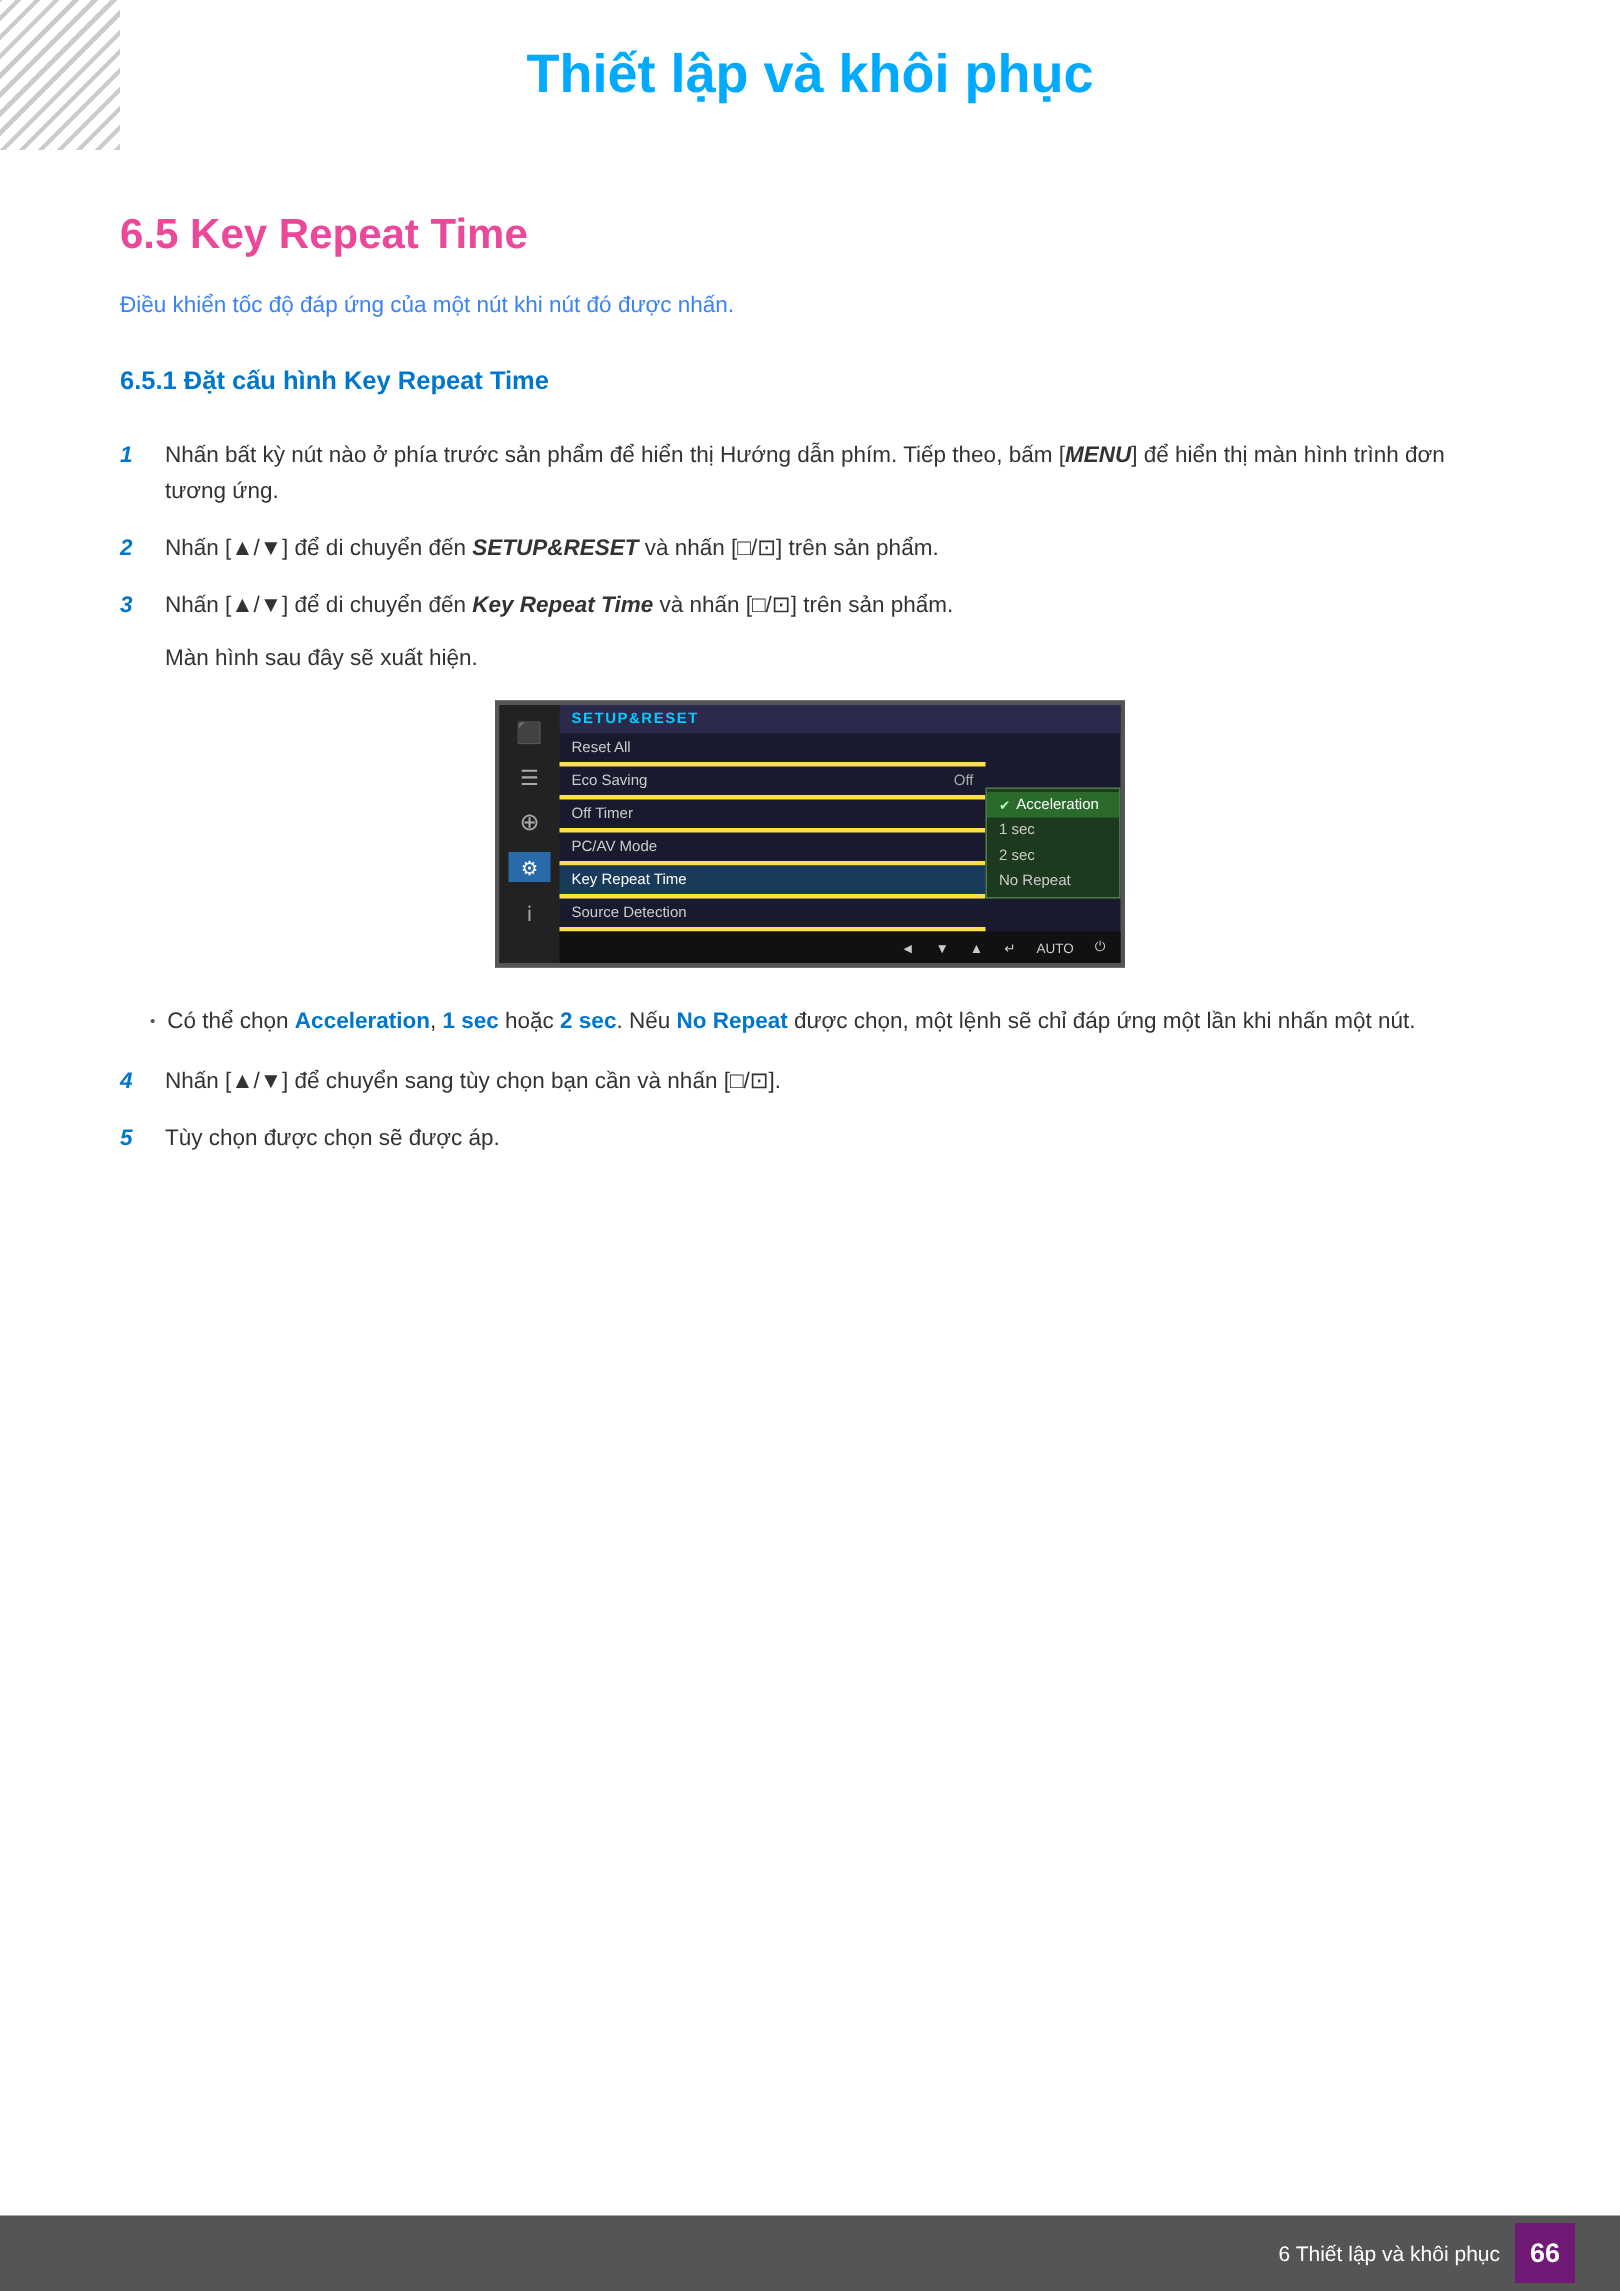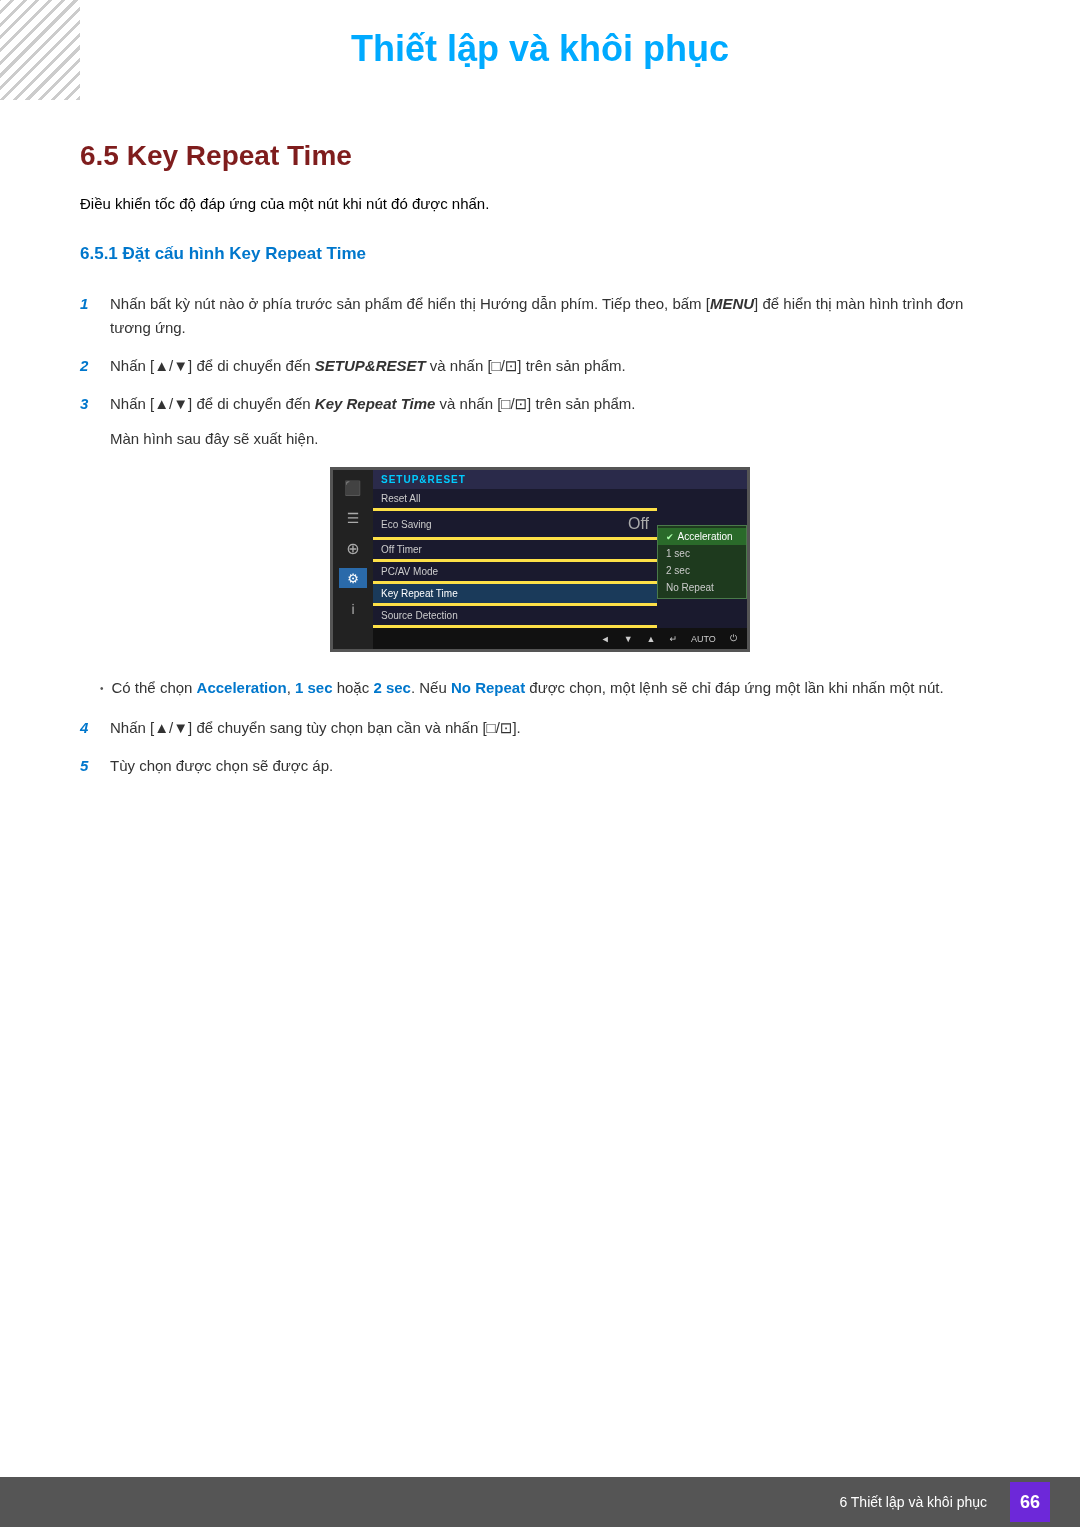--- a/index.html
+++ b/index.html
@@ -51,27 +51,27 @@
       padding-top: 10px;
     }
 
     .content-area {
       padding: 10px 80px 60px 80px;
     }
 
     .section-title {
       font-size: 28px;
       font-weight: bold;
-      color: #7f1d1d;
+      color: #ec4899;
       margin-bottom: 20px;
     }
 
     .intro-text {
       font-size: 15px;
-      color: #000000;
+      color: #3b82f6;
       margin-bottom: 28px;
       line-height: 1.6;
     }
 
     .subsection-title {
       font-size: 17px;
       font-weight: bold;
       color: #0077cc;
       margin-bottom: 28px;
     }
@@ -169,21 +169,21 @@
       display: flex;
       justify-content: space-between;
       align-items: center;
       padding: 4px 8px;
       font-size: 10px;
       color: #ccc;
       border-bottom: 3px solid #fde047;
     }
 
     .menu-item-label {}
-    .menu-item-value { color: #aaa; font-size: 16px; }
+    .menu-item-value { color: #aaa; font-size: 10px; }
 
     
     .monitor-tooltip {
       width: 90px;
       background: #e8e8e8;
       padding: 6px;
       font-size: 9px;
       color: #333;
       line-height: 1.4;
       border-left: 1px solid #aaa;
@@ -244,30 +244,30 @@
       justify-content: flex-end;
       padding: 0 30px;
     }
 
     .footer-text {
       color: #ffffff;
       font-size: 14px;
     }
 
     .footer-page-number {
-      background: #6d28d9;
+      background: #701a75;
       color: #ffffff;
       font-size: 18px;
       font-weight: bold;
       width: 40px;
       height: 40px;
       display: flex;
       align-items: center;
       justify-content: center;
-      margin-left: 23px;
+      margin-left: 10px;
     }
   </style>
 </head>
 <body>
 
 <div class="page-container">
 
   <div class="header-stripe"></div>
 
   <div class="header-area">

